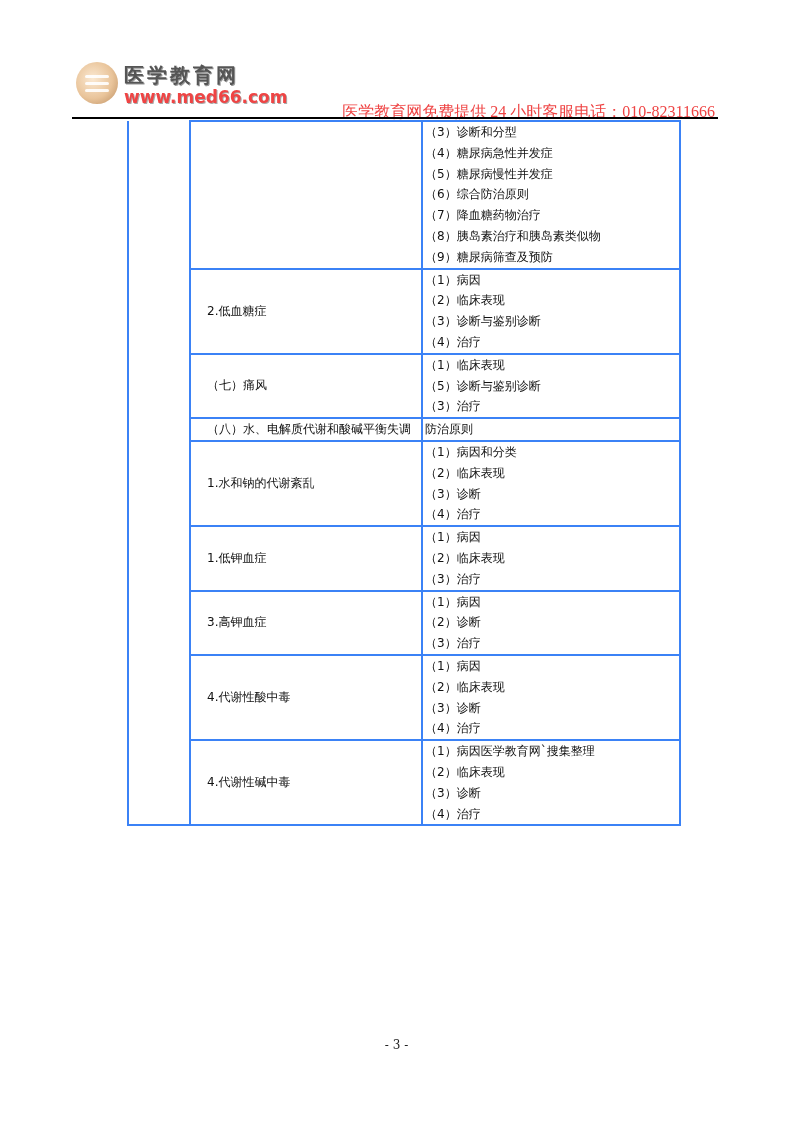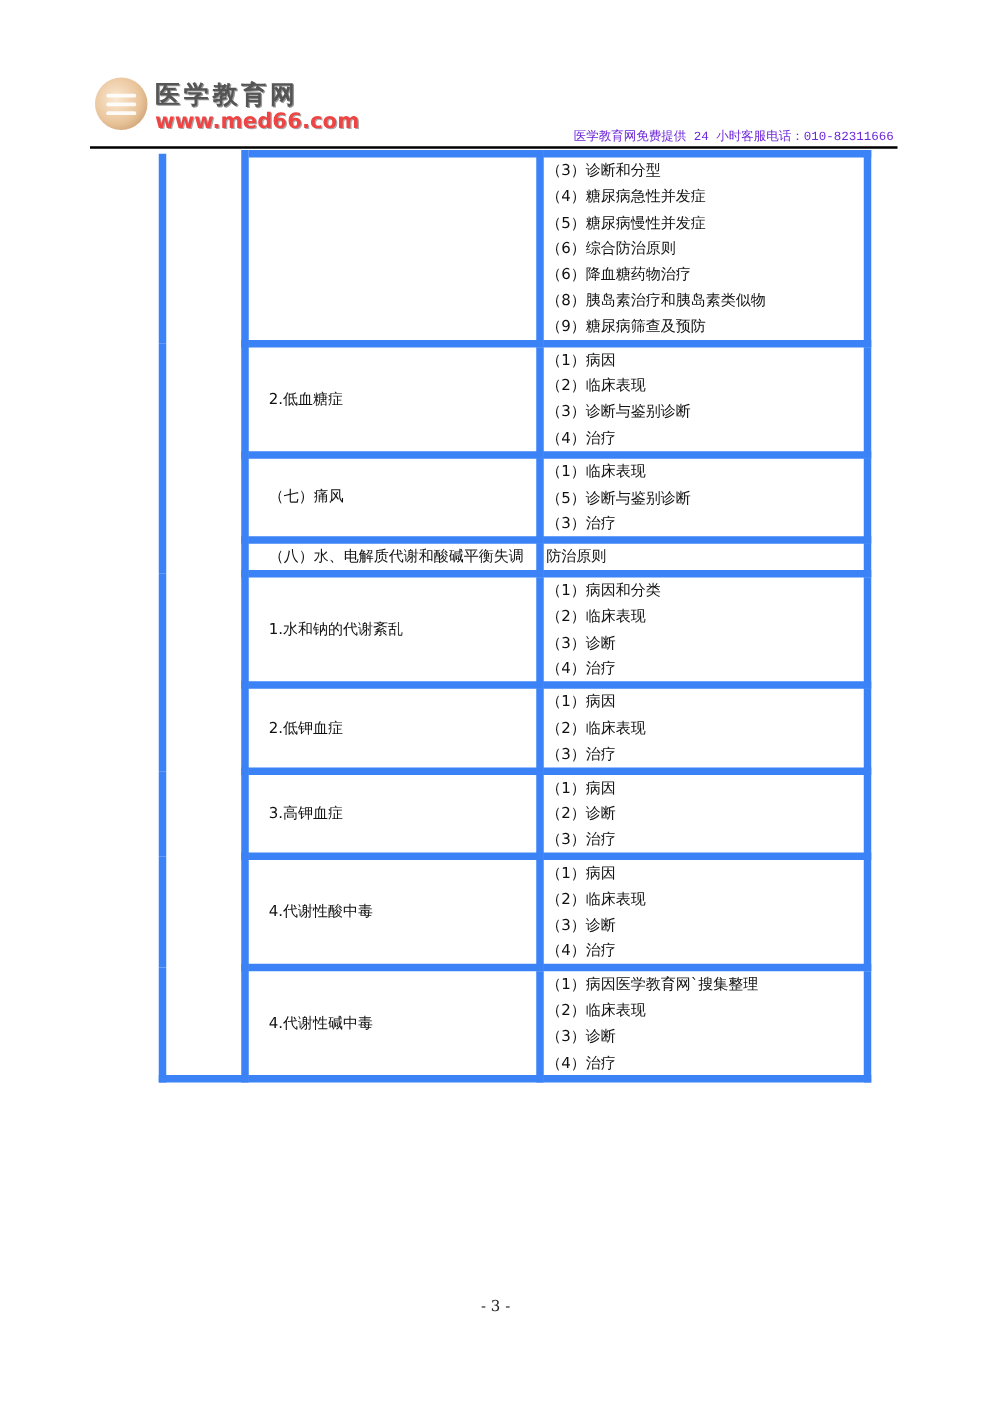--- a/index.html
+++ b/index.html
@@ -6,26 +6,26 @@
   body { width:793px; height:1122px; position:relative; overflow:hidden;
          font-family: "DejaVu Sans", "Liberation Sans", sans-serif; color:#111; }
   .logo { position:absolute; left:76px; top:60px; width:180px; height:48px;text-align:right; }
   .logo-circle { position:absolute; left:0; top:2px; width:42px; height:42px; border-radius:50%;
     background: radial-gradient(circle at 40% 40%, #fbe9d2 0%, #e9c49a 55%, #b98a5c 100%); }
   .logo-circle .bar { position:absolute; left:9px; width:24px; height:3px; background:#fff; opacity:.9; border-radius:2px; }
   .logo-title { position:absolute; left:48px; top:2px; font-size:20px; font-weight:bold; color:#555;
     letter-spacing:3px; text-shadow:1px 1px 0 #999; white-space:nowrap; }
   .logo-url { position:absolute; left:48px; top:27px; font-size:17px; font-weight:bold; color:#ef4444;
     white-space:nowrap; text-shadow:1px 1px 0 #aaa; }
-  .header-note { position:absolute; right:78px; top:102px; font-size:10px; color:#6d28d9;
-    font-family:Liberation Mono, monospace; white-space:nowrap; }
+  .header-note { position:absolute; right:78px; top:102px; font-size:16px; color:#ef4444;
+    font-family:Liberation Serif, serif; white-space:nowrap; }
   .header-rule { position:absolute; left:72px; top:117px; width:646px; height:2px; background:#000; }
 
   .tbl { position:absolute; left:127px; top:120px; border-collapse:collapse; table-layout:fixed; }
-  .tbl td { border:6px solid #3b82f6; padding:0; vertical-align:middle; font-size:12px; }
+  .tbl td { border:2px solid #3b82f6; padding:0; vertical-align:middle; font-size:12px; }
   .tbl td.c0 { width:60px; border-top:none; }
   .tbl td.c1 { width:214px; padding-left:16px; }
   .tbl td.c2 { width:254px; padding-left:2px; }
   .line { height:20.8px; line-height:20.8px; white-space:nowrap; }
   .c1 .label { white-space:nowrap; }
   .page-num { position:absolute; left:0; width:793px; top:1038px; text-align:center; font-size:12px;
     font-family:"DejaVu Serif","Liberation Serif",serif; color:#222; }
 </style>
 </head>
 <body>
@@ -46,21 +46,21 @@
 <table class="tbl">
   <tbody id="tbody">
       <tr>
         <td class="c0" rowspan="9"></td>
         <td class="c1"><span class="label"></span></td>
         <td class="c2">
           <div class="line">（3）诊断和分型</div>
           <div class="line">（4）糖尿病急性并发症</div>
           <div class="line">（5）糖尿病慢性并发症</div>
           <div class="line">（6）综合防治原则</div>
-          <div class="line">（6）降血糖药物治疗</div>
+          <div class="line">（7）降血糖药物治疗</div>
           <div class="line">（8）胰岛素治疗和胰岛素类似物</div>
           <div class="line">（9）糖尿病筛查及预防</div>
         </td>
       </tr>
       <tr>
         <td class="c1"><span class="label">2.低血糖症</span></td>
         <td class="c2">
           <div class="line">（1）病因</div>
           <div class="line">（2）临床表现</div>
           <div class="line">（3）诊断与鉴别诊断</div>
@@ -84,21 +84,21 @@
       <tr>
         <td class="c1"><span class="label">1.水和钠的代谢紊乱</span></td>
         <td class="c2">
           <div class="line">（1）病因和分类</div>
           <div class="line">（2）临床表现</div>
           <div class="line">（3）诊断</div>
           <div class="line">（4）治疗</div>
         </td>
       </tr>
       <tr>
-        <td class="c1"><span class="label">2.低钾血症</span></td>
+        <td class="c1"><span class="label">1.低钾血症</span></td>
         <td class="c2">
           <div class="line">（1）病因</div>
           <div class="line">（2）临床表现</div>
           <div class="line">（3）治疗</div>
         </td>
       </tr>
       <tr>
         <td class="c1"><span class="label">3.高钾血症</span></td>
         <td class="c2">
           <div class="line">（1）病因</div>

